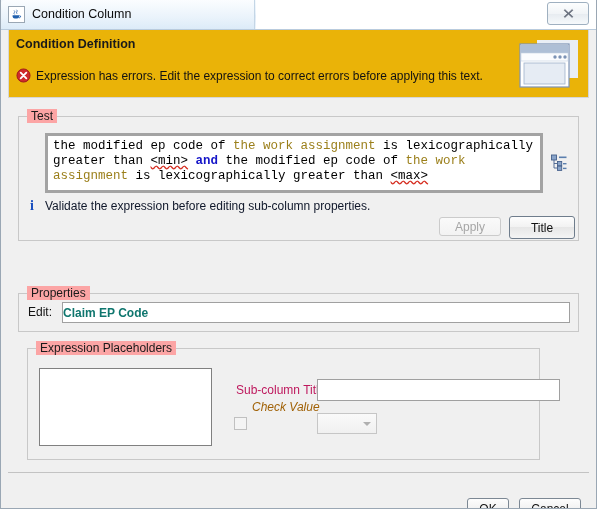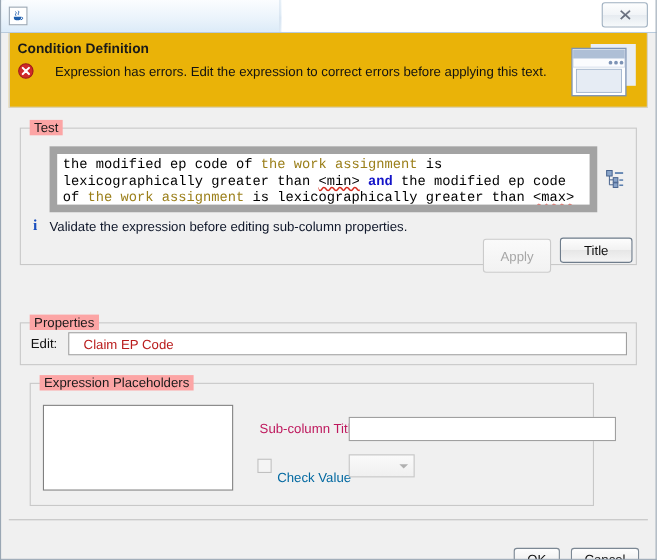--- a/index.html
+++ b/index.html
@@ -107,24 +107,24 @@
   }
   #header-title {
     position: absolute;
     left: 7px; top: 7px;
     font-size: 12.5px;
     font-weight: bold;
     color: #1a1a1a;
   }
   #header-msg-row {
     position: absolute;
-    left: 7px; top: 27px;
-    display: flex;
-    align-items: center;
-    gap: 19px;
+    left: 7px; top: 38px;
+    display: flex;
+    align-items: center;
+    gap: 5px;
   }
   .error-icon {
     width: 15px; height: 15px;
     flex: 0 0 auto;
   }
   #header-msg-text {
     font-size: 12px;
     color: #121212;
     white-space: nowrap;
   }
@@ -155,21 +155,21 @@
   
   #group-test {
     left: 18px; top: 86px;
     width: 561px; height: 125px;
   }
   #expression-area {
     position: absolute;
     left: 26px; top: 16px;
     width: 498px; height: 60px;
     background: #ffffff;
-    border: 7px solid #a3a3a3;
+    border: 3px solid #a3a3a3;
     box-sizing: border-box;
     padding: 3px 4px 3px 5px;
     overflow: hidden;
     font-family: "Liberation Mono", monospace;
     font-size: 12.5px;
     line-height: 15px;
     letter-spacing: 0px;
     color: #000000;
     cursor: text;
   }
@@ -228,21 +228,21 @@
   }
   .btn.disabled {
     color: #a6a6a6;
     border-color: #cbcbcb;
     background: linear-gradient(to bottom,#fafafa 0%, #f2f2f2 100%);
     cursor: default;
   }
   #btn-apply {
     position: absolute;
     left: 420px; top: 100px;
-    width: 62px; height: 31px; text-align: right;
+    width: 62px; height: 19px; text-align: right;
   }
   #btn-revert {
     position: absolute;
     left: 490px; top: 99px;
     width: 66px; height: 23px;
     border-color: #6f7d8c;
   }
 
   
   #group-properties {
@@ -257,24 +257,25 @@
   }
   #title-input {
     position: absolute;
     left: 43px; top: 8px;
     width: 508px; height: 21px;
     background: #ffffff;
     border: 1px solid #a0a0a0;
     box-sizing: border-box;
     display: flex;
     align-items: center;
-    padding-left: 13px;
-    font-size: 12px;
-    color: #b91c1c;
+    padding-left: 0;
+    font-size: 12px;
+    color: #0f766e;
     cursor: text;
+    font-weight: bold;
   }
 
   
   #group-placeholders {
     left: 27px; top: 318px;
     width: 513px; height: 112px;
   }
   #placeholder-list {
     position: absolute;
     left: 11px; top: 19px;
@@ -309,23 +310,24 @@
     position: absolute;
     left: 206px; top: 68px;
     width: 13px; height: 13px;
     background: #f4f4f4;
     border: 1px solid #c0c0c0;
     box-sizing: border-box;
     cursor: default;
   }
   #checkvalue-label {
     position: absolute;
-    left: 224px; top: 78px;
-    font-size: 12px;
-    color: #0369a1;
+    left: 224px; top: 51px;
+    font-size: 12px;
+    color: #a16207;
+    font-style: italic;
   }
   #value-combo {
     position: absolute;
     left: 289px; top: 64px;
     width: 60px; height: 21px;
     background: linear-gradient(to bottom,#fafafa 0%,#f0f0f0 100%);
     border: 1px solid #c6c6c6;
     box-sizing: border-box;
     cursor: default;
   }
@@ -380,20 +382,21 @@
 
     <div class="title-java-icon">
       <svg width="13" height="13" viewBox="0 0 16 16" aria-hidden="true">
         <path d="M5 3 q1.6 1.3 .4 2.6 q-1.2 1.3 .3 2.3" fill="none" stroke="#3a6fb5" stroke-width="1.1"></path>
         <path d="M8 2.2 q1.6 1.3 .4 2.6 q-1.2 1.3 .3 2.3" fill="none" stroke="#3a6fb5" stroke-width="1.1"></path>
         <path d="M3.2 9 h8.1 v1.7 a2.6 2.6 0 0 1 -2.6 2.2 h-2.9 a2.6 2.6 0 0 1 -2.6 -2.2 z" fill="#1f5fae"></path>
         <path d="M11.6 9.4 q2.1 .3 1.4 1.7 q-.5 .9 -2 1.1" fill="none" stroke="#1f5fae" stroke-width="1.1"></path>
       </svg>
     </div>
 
+    <div id="title-text">Condition Column</div>
 
     <div id="close-button">
       <svg width="13" height="13" viewBox="0 0 16 16" aria-hidden="true">
         <path d="M3.5 3 L8 7 L12.5 3 L13.5 4 L9.2 8 L13.5 12 L12.5 13 L8 9 L3.5 13 L2.5 12 L6.8 8 L2.5 4 Z" fill="#6a7180" stroke="#4b5160" stroke-width="0.5"></path>
       </svg>
     </div>
   </div>
 
   <div id="content">
 

